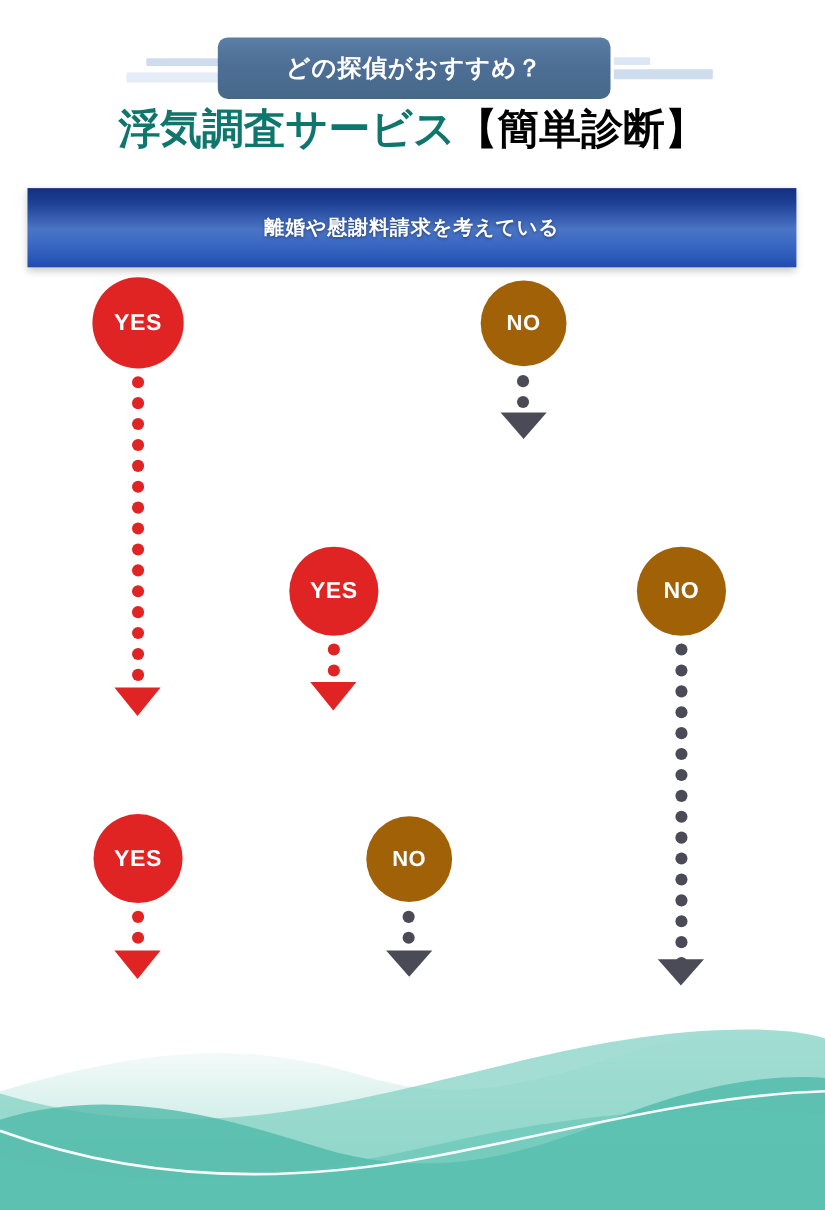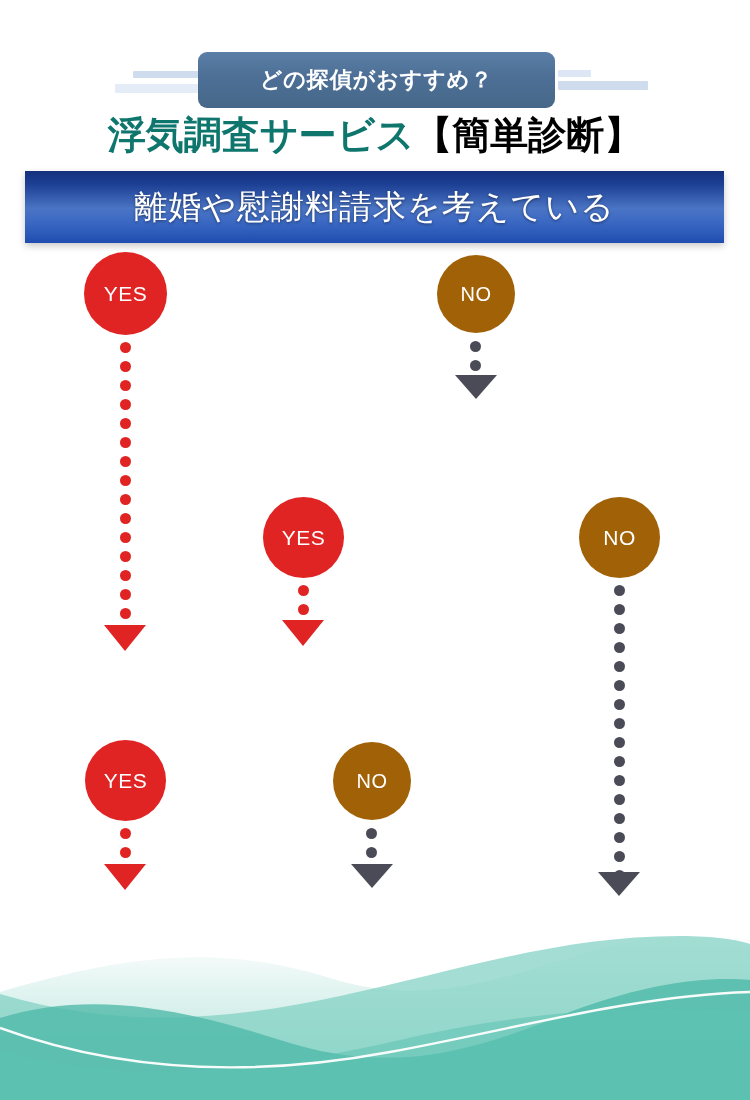--- a/index.html
+++ b/index.html
@@ -20,21 +20,20 @@
     overflow: hidden;
   }
 
   
   .header {
     position: absolute;
     left: 0;
     top: 0;
     width: 750px;
     height: 150px;
-    margin-top: 18px;
   }
 
   .deco-line {
     position: absolute;
     background: #d7e3f2;
     border-radius: 1px;
   }
   .deco-left-top   { left: 133px; top: 53px;  width: 96px;  height: 7px; background:#cfdcee; }
   .deco-left-bot   { left: 115px; top: 66px;  width: 118px; height: 9px; background:#e4ecf7; }
   .deco-right-top  { left: 558px; top: 52px;  width: 33px;  height: 7px; background:#dce6f4; }
@@ -85,43 +84,43 @@
         #14307e 0%,
         #1c3f93 18%,
         #4a74c4 52%,
         #3d6ac4 68%,
         #2a59b8 88%,
         #1f4cae 100%);
     box-shadow: 0 3px 7px rgba(0,0,0,0.22);
   }
   .qbox-text {
     color: #ffffff;
-    font-size: 33px;
-    font-weight: normal;
+    font-size: 18px;
+    font-weight: bold;
     letter-spacing: 1px;
     text-shadow: 0 1px 3px rgba(0,0,0,0.45);
     font-family: "DejaVu Sans", "Liberation Sans", sans-serif;
     text-align: center;
   }
 
   #qbox-1 { left: 25px;  top: 171px; width: 699px; height: 72px; }
   #qbox-2 { left: 216px; top: 414px; width: 507px; height: 71px; }
   #qbox-3 { left: 25px;  top: 658px; width: 510px; height: 70px; }
 
   
   .node {
     position: absolute;
     border-radius: 50%;
     display: flex;
     align-items: center;
     justify-content: center;
   }
   .node-label {
     color: #ffffff;
-    font-weight: normal;
+    font-weight: bold;
     font-size: 21px;
     letter-spacing: 0.5px;
   }
   .node-yes { background: #e02323; }
   .node-no  { background: #a16207; }
 
   #node-yes-1 { left: 84px;  top: 252px; width: 83px; height: 83px; }
   #node-no-1  { left: 437px; top: 255px; width: 78px; height: 78px; }
   #node-yes-2 { left: 263px; top: 497px; width: 81px; height: 81px; }
   #node-no-2  { left: 579px; top: 497px; width: 81px; height: 81px; }

